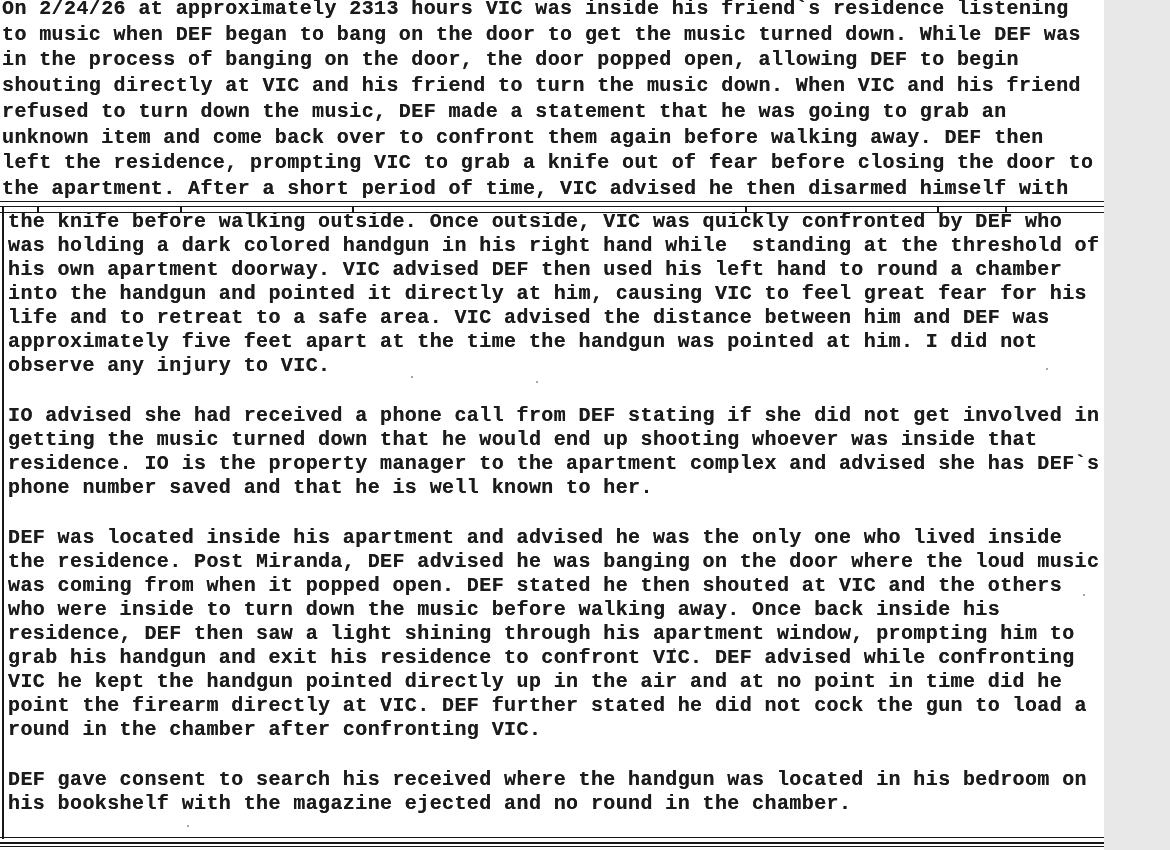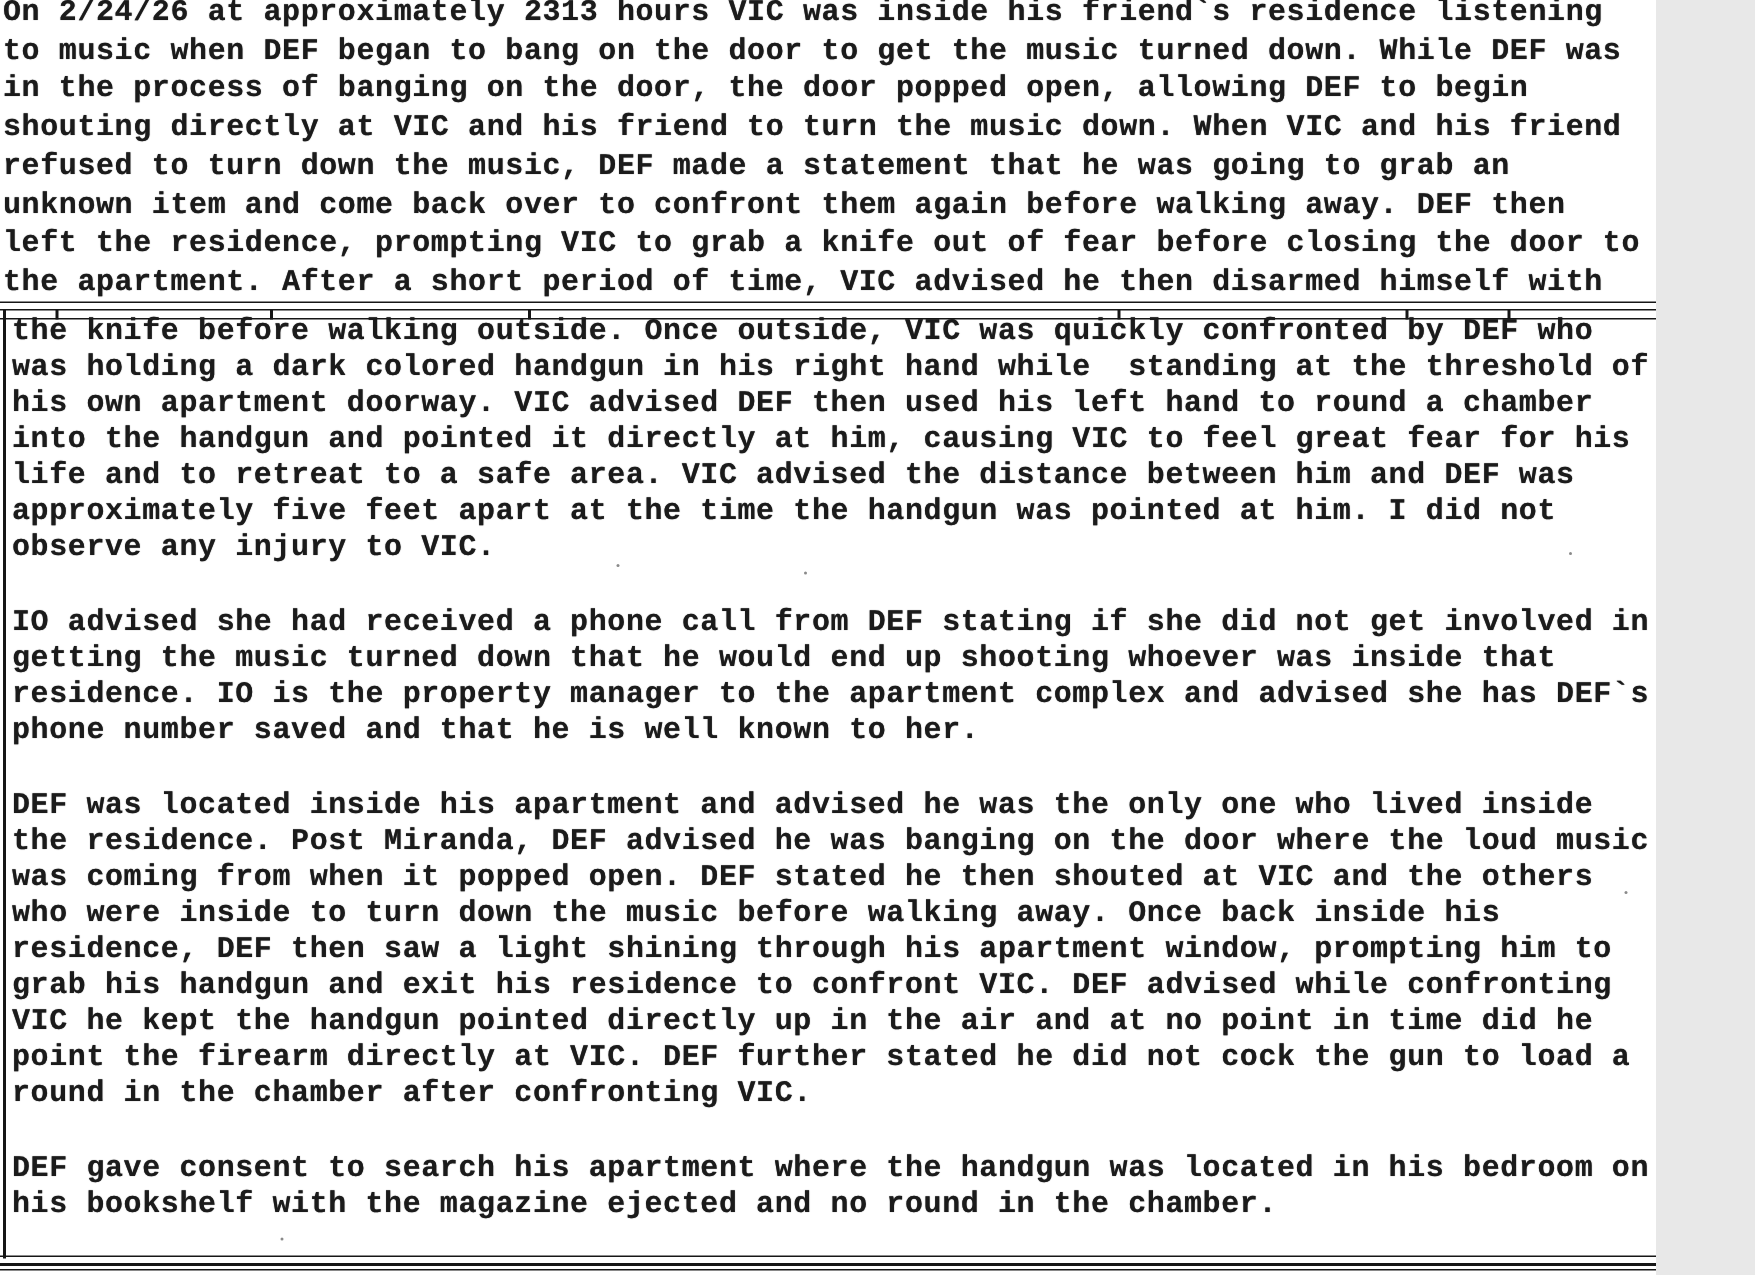--- a/index.html
+++ b/index.html
@@ -97,21 +97,21 @@
 phone number saved and that he is well known to her.</pre>
     <pre class="tw para">DEF was located inside his apartment and advised he was the only one who lived inside
 the residence. Post Miranda, DEF advised he was banging on the door where the loud music
 was coming from when it popped open. DEF stated he then shouted at VIC and the others
 who were inside to turn down the music before walking away. Once back inside his
 residence, DEF then saw a light shining through his apartment window, prompting him to
 grab his handgun and exit his residence to confront VIC. DEF advised while confronting
 VIC he kept the handgun pointed directly up in the air and at no point in time did he
 point the firearm directly at VIC. DEF further stated he did not cock the gun to load a
 round in the chamber after confronting VIC.</pre>
-    <pre class="tw para">DEF gave consent to search his apartment where the handgun was located in his bedroom on
+    <pre class="tw para">DEF gave consent to search his received where the handgun was located in his bedroom on
 his bookshelf with the magazine ejected and no round in the chamber.</pre>
   </div>
 
   <div class="hline" style="top:836.5px;height:1.4px;"></div>
   <div class="hline" style="top:841.5px;height:2.4px;"></div>
   <div class="hline" style="top:845.5px;height:1.2px;"></div>
 
   <div class="speck" style="left:411px;top:376px;"></div>
   <div class="speck" style="left:536px;top:381px;"></div>
   <div class="speck" style="left:1046px;top:368px;"></div>

